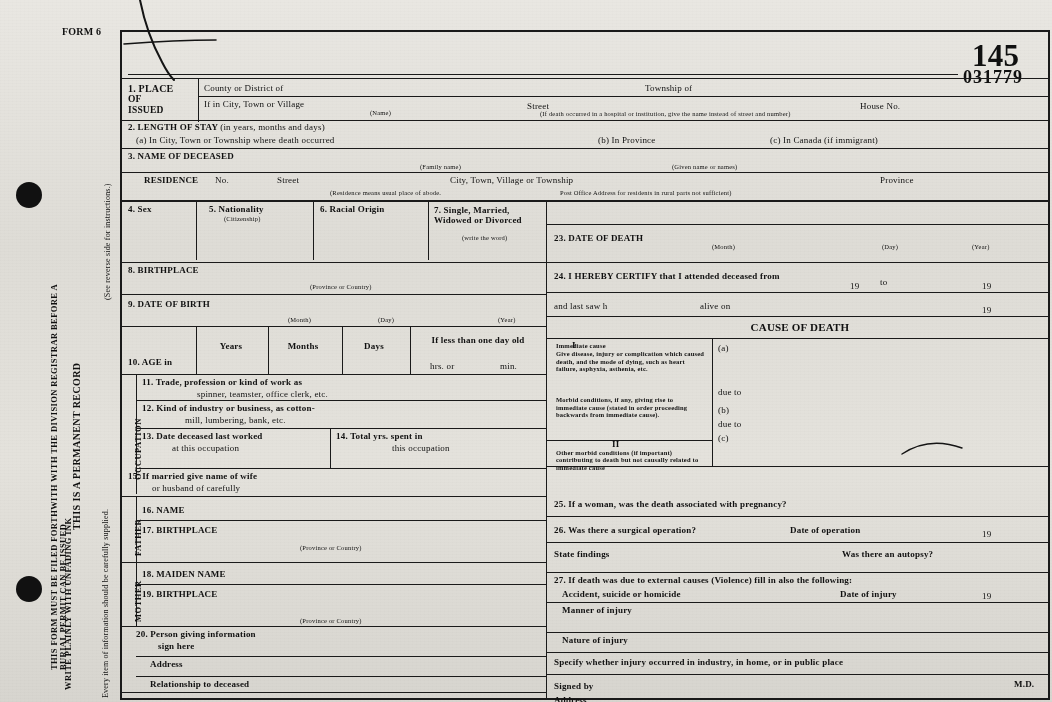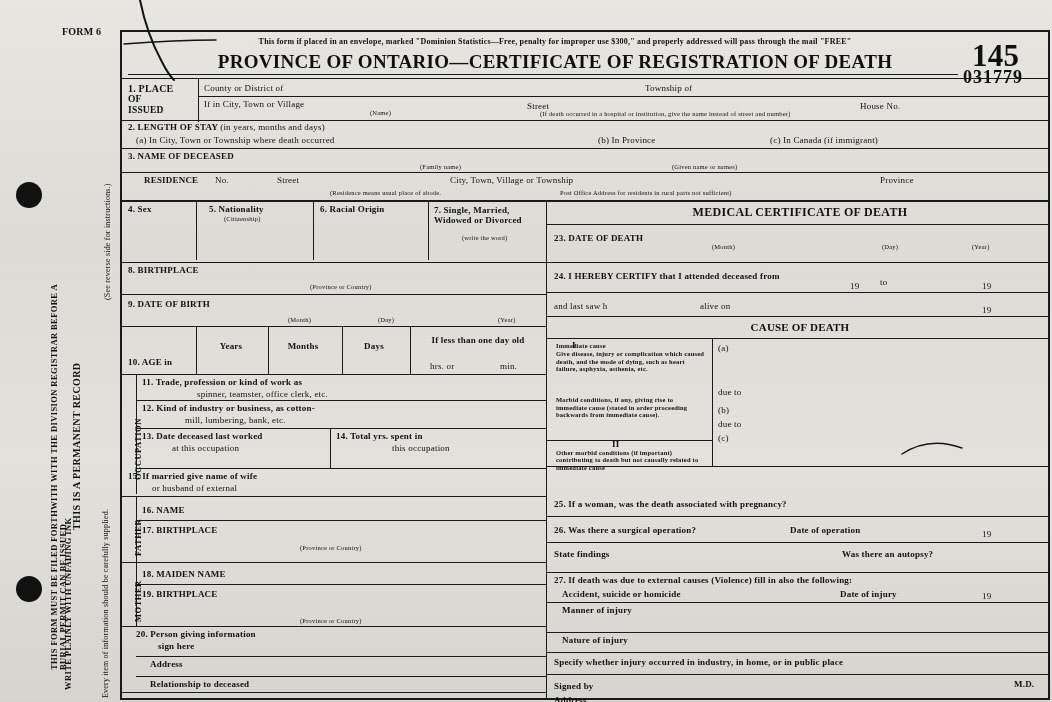--- a/index.html
+++ b/index.html
@@ -38,23 +38,21 @@
   <div class="hole" style="left:16px;top:182px;"></div>
   <div class="hole" style="left:16px;top:576px;"></div>
 
   <div class="ln h" style="left:120px;top:30px;width:930px;height:2px;"></div>
   <div class="ln h" style="left:120px;top:698px;width:930px;height:2px;"></div>
   <div class="ln v" style="left:120px;top:30px;height:670px;width:2px;"></div>
   <div class="ln v" style="left:1048px;top:30px;height:670px;width:2px;"></div>
 
   <div class="t b" style="left:62px;top:27px;font-size:10px;">FORM 6</div>
 
-  <div class="t b ctr" style="left:150px;top:38px;width:810px;font-size:8px;">This form if placed in an envelope, marked "Dominion Statistics—Free, penalty for improper use $300," and properly addressed will pass through the mail "FREE"</div>
-
-  <div class="t titlebar ctr" style="left:140px;top:52px;width:830px;">PROVINCE OF ONTARIO—CERTIFICATE OF REGISTRATION OF DEATH</div>
+
   <div class="ln h" style="left:128px;top:74px;width:830px;"></div>
 
   <div class="t num145" style="left:972px;top:40px;">145</div>
   <div class="t num031" style="left:963px;top:68px;">031779</div>
 
   <div class="t b rot" style="left:50px;top:670px;transform:rotate(-90deg);width:410px;font-size:8.5px;letter-spacing:.4px;">THIS FORM MUST BE FILED FORTHWITH WITH THE DIVISION REGISTRAR BEFORE A BURIAL PERMIT CAN BE ISSUED</div>
   <div class="t b rot" style="left:72px;top:530px;transform:rotate(-90deg);width:280px;font-size:10px;letter-spacing:.4px;">THIS IS A PERMANENT RECORD</div>
 
   <div class="t b rot" style="left:64px;top:690px;transform:rotate(-90deg);width:250px;font-size:8.5px;letter-spacing:.4px;">WRITE PLAINLY WITH UNFADING INK</div>
   <div class="t rot" style="left:102px;top:698px;transform:rotate(-90deg);width:300px;font-size:8px;">Every item of information should be carefully supplied.</div>
@@ -177,21 +175,21 @@
   <div class="ln h" style="left:136px;top:428px;width:410px;"></div>
 
   <div class="t b" style="left:142px;top:432px;">13. Date deceased last worked</div>
   <div class="t" style="left:172px;top:444px;">at this occupation</div>
   <div class="ln v" style="left:330px;top:428px;height:40px;"></div>
   <div class="t b" style="left:336px;top:432px;">14. Total yrs. spent in</div>
   <div class="t" style="left:392px;top:444px;">this occupation</div>
   <div class="ln h" style="left:136px;top:468px;width:410px;"></div>
 
   <div class="t b" style="left:128px;top:472px;">15. If married give name of wife</div>
-  <div class="t" style="left:152px;top:484px;">or husband of external</div>
+  <div class="t" style="left:152px;top:484px;">or husband of carefully</div>
   <div class="type" style="left:312px;top:471px;">Ora Bernalda</div>
   <div class="ln h" style="left:120px;top:496px;width:426px;"></div>
 
   <div class="ln v" style="left:136px;top:496px;height:66px;"></div>
   <div class="t b rot" style="left:134px;top:556px;transform:rotate(-90deg);width:66px;font-size:8.5px;letter-spacing:.5px;">FATHER</div>
   <div class="t b" style="left:142px;top:506px;">16. NAME</div>
   <div class="type" style="left:250px;top:501px;">David Cook</div>
   <div class="ln h" style="left:136px;top:520px;width:410px;"></div>
   <div class="t b" style="left:142px;top:526px;">17. BIRTHPLACE</div>
   <div class="type" style="left:252px;top:524px;">Dundas</div>
@@ -213,21 +211,20 @@
   <div class="hand" style="left:300px;top:624px;font-size:24px;">Dalton Cook</div>
   <div class="ln h" style="left:136px;top:656px;width:410px;"></div>
   <div class="t b" style="left:150px;top:660px;">Address</div>
   <div class="type" style="left:268px;top:655px;">19 Water St. W.</div>
   <div class="ln h" style="left:136px;top:676px;width:410px;"></div>
   <div class="t b" style="left:150px;top:680px;">Relationship to deceased</div>
   <div class="type" style="left:282px;top:676px;">Son</div>
   <div class="ln h" style="left:120px;top:692px;width:426px;"></div>
   <div class="type" style="left:330px;top:690px;">...ntsville Cemetery</div>
 
-  <div class="t b ctr" style="left:560px;top:206px;width:480px;font-size:12px;letter-spacing:.3px;">MEDICAL CERTIFICATE OF DEATH</div>
   <div class="ln h" style="left:546px;top:224px;width:504px;"></div>
 
   <div class="t b" style="left:554px;top:234px;">23. DATE OF DEATH</div>
   <div class="hand" style="left:700px;top:224px;font-size:17px;">May 24</div>
   <div class="hand" style="left:872px;top:222px;font-size:18px;">8th</div>
   <div class="hand" style="left:956px;top:228px;font-size:16px;">1938</div>
   <div class="t xs" style="left:712px;top:244px;">(Month)</div>
   <div class="t xs" style="left:882px;top:244px;">(Day)</div>
   <div class="t xs" style="left:972px;top:244px;">(Year)</div>
   <div class="hand" style="left:706px;top:248px;font-size:14px;">5-10</div>

